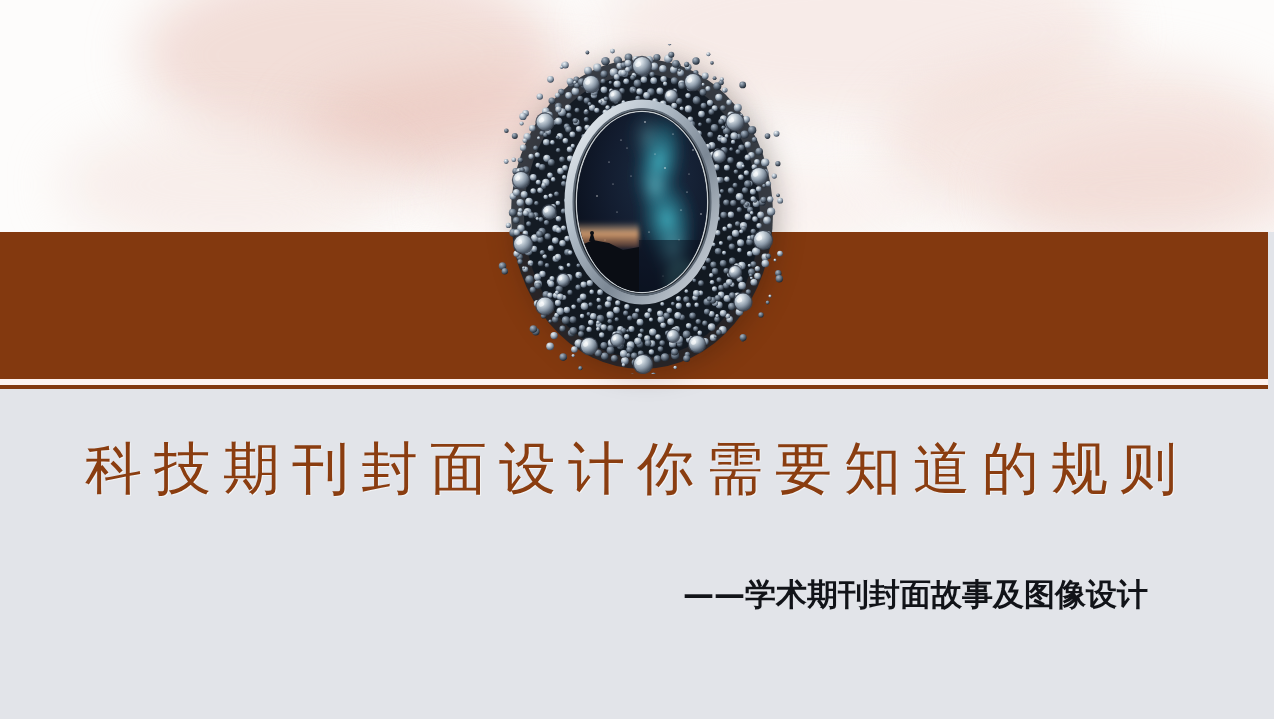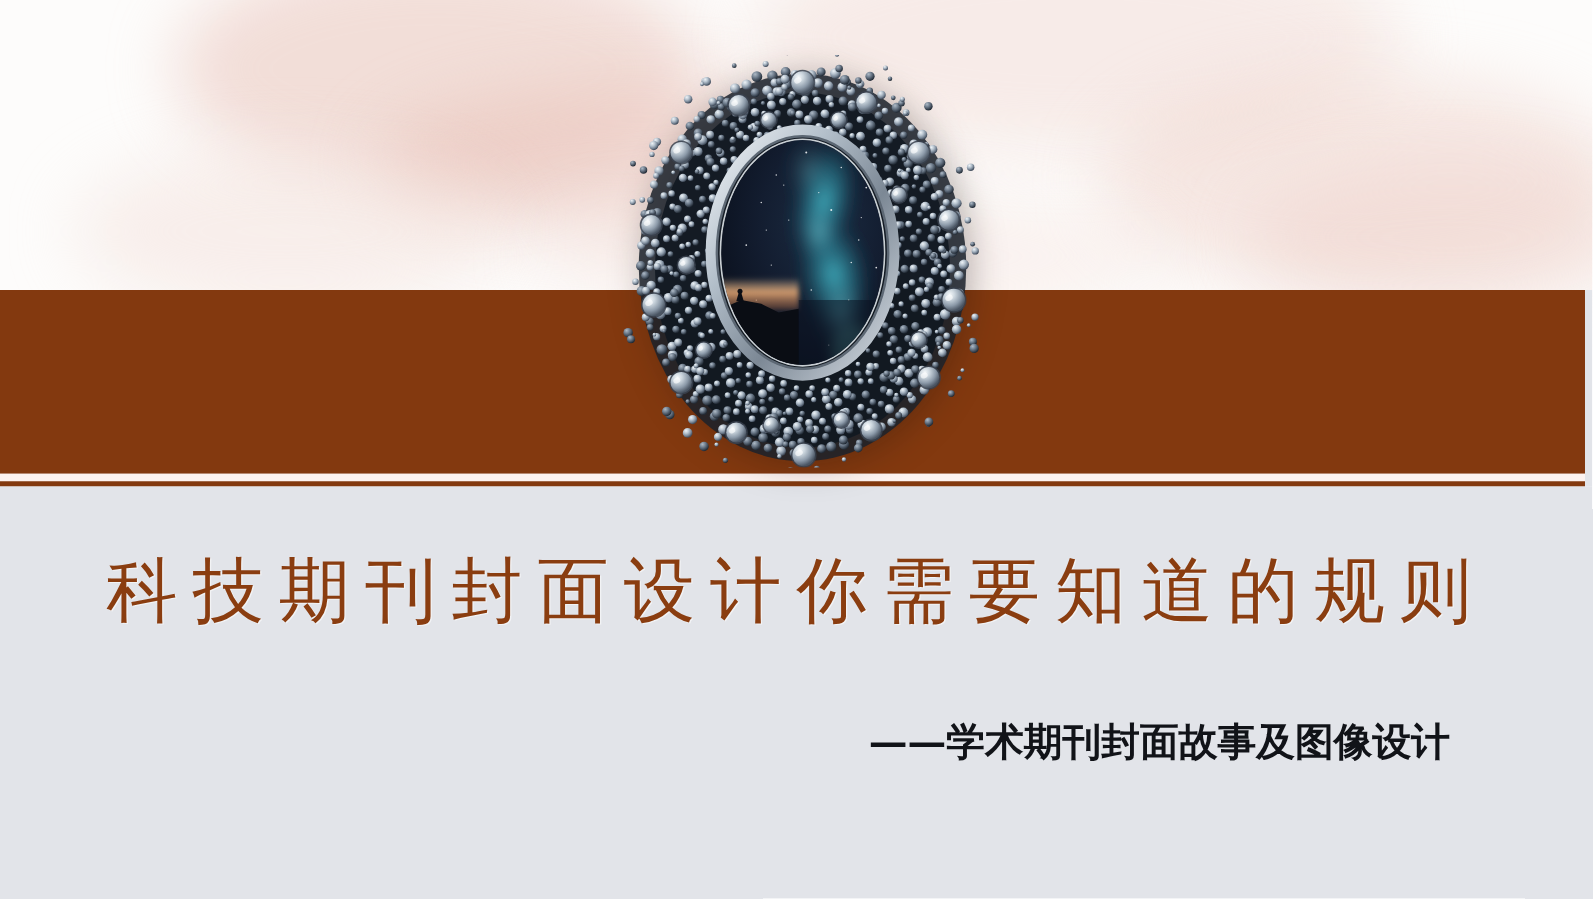--- a/index.html
+++ b/index.html
@@ -95,31 +95,31 @@
     filter: blur(14px);
   }
   .ornament svg { position: absolute; left: 0; top: 0; }
 
   
   .title {
     position: absolute;
     left: 0; top: 437px;
     width: 1274px;
     text-align: center;
-    font-family: Liberation Sans, sans-serif;
+    font-family: Liberation Mono, monospace;
     font-size: 57px;
     line-height: 72px;
     letter-spacing: 12px;
     color: #8a3d10;
     white-space: nowrap;
     text-shadow: 1px 1px 0 rgba(255,255,255,.55);
   }
   .subtitle {
     position: absolute;
-    left: 12px; top: 572px;
+    left: 0; top: 572px;
     width: 1148px;
     text-align: right;
     font-family: "DejaVu Serif", "Liberation Serif", serif;
     font-size: 31px;
     line-height: 44px;
     font-weight: 700;
     color: #111318;
     white-space: nowrap;
   }
 </style>

